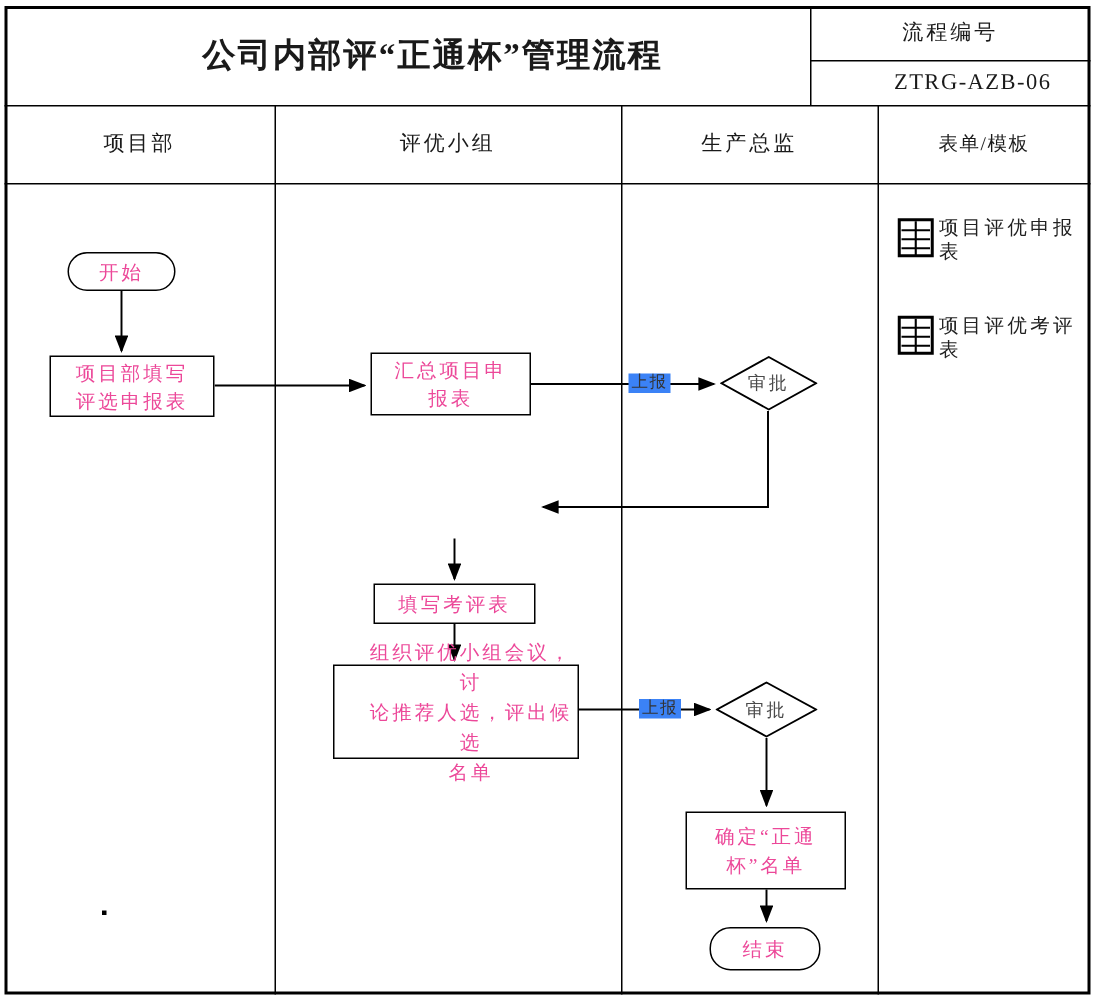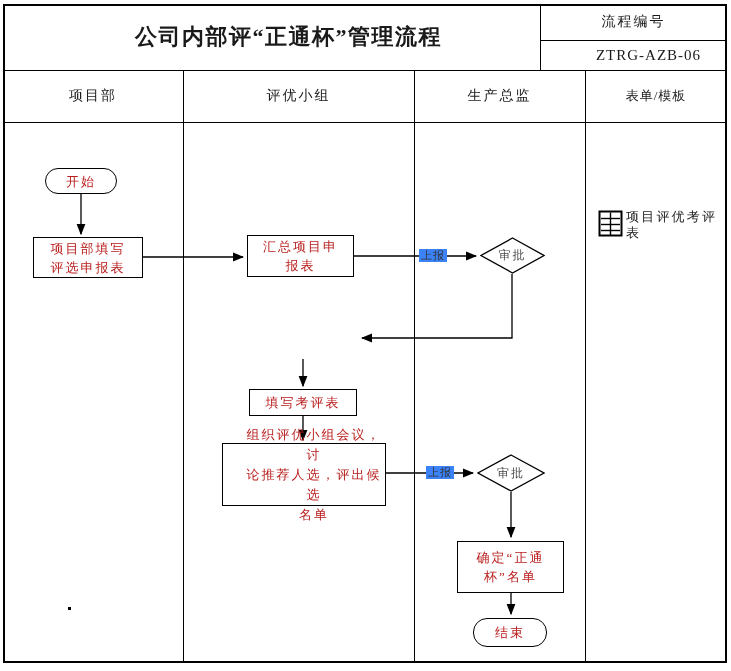--- a/index.html
+++ b/index.html
@@ -8,21 +8,21 @@
   .outer-border{position:absolute;left:3px;top:4px;width:724px;height:659px;border:2px solid #000;box-sizing:border-box;}
   .hline,.vline{position:absolute;background:#000;}
   .cell{position:absolute;display:flex;align-items:center;justify-content:center;text-align:center;}
   .title-cell{font-size:22px;font-weight:bold;letter-spacing:1.5px;padding-left:17px;}
   .code-label-cell{font-size:14px;letter-spacing:2px;}
   .code-value-cell{font-size:15px;letter-spacing:1px;}
   .lane-cell{font-size:14px;letter-spacing:2px;}
   .lane-cell.small{font-size:13px;letter-spacing:1px;}
   .node{position:absolute;border:1.5px solid #000;background:#fff;box-sizing:border-box;
         display:flex;align-items:center;justify-content:center;text-align:center;
-        white-space:pre-line;font-size:13px;line-height:19px;letter-spacing:2px;color:#b91c1c;}
+        white-space:pre-line;font-size:13px;line-height:19px;letter-spacing:2px;color:#ec4899;}
   .terminator{border-radius:14px;line-height:15px;}
   .meeting{line-height:20px;padding-left:20px;}
   .diamond{position:absolute;background:transparent;border:none;}
   .diamond svg{position:absolute;left:0;top:0;}
   .diamond .dlabel{position:absolute;left:0;top:0;right:0;bottom:0;display:flex;align-items:center;justify-content:center;
         font-size:12px;letter-spacing:2px;color:#4a4a4a;}
   .flow-label{position:absolute;background:#3b82f6;font-size:11px;letter-spacing:1px;color:#333;padding:0 2px;line-height:13px;}
   .connectors{position:absolute;left:0;top:0;width:731px;height:671px;pointer-events:none;}
   .form-item{position:absolute;width:127px;font-size:13px;letter-spacing:2.2px;line-height:16px;color:#222;}
   .doc-icon{float:left;margin:1px 3px 0 0;}
@@ -98,20 +98,30 @@
   </div>
 
   <div class="node" style="left:457px;top:541px;width:107px;height:52px;">确定“正通
 杯”名单</div>
 
   <div class="node terminator" style="left:473px;top:618px;width:74px;height:29px;">结束</div>
 
   <span class="flow-label" style="left:419px;top:249px;">上报</span>
   <span class="flow-label" style="left:426px;top:466px;">上报</span>
 
+  <div class="form-item" style="left:598px;top:144px;">
+    <svg class="doc-icon" width="25" height="27" viewBox="0 0 25 27">
+      <rect x="1.5" y="1.5" width="22" height="24" fill="#fff" stroke="#000" stroke-width="2"></rect>
+      <line x1="3" y1="8.5" x2="22" y2="8.5" stroke="#000" stroke-width="1.4"></line>
+      <line x1="3" y1="14.5" x2="22" y2="14.5" stroke="#000" stroke-width="1.4"></line>
+      <line x1="3" y1="20.5" x2="22" y2="20.5" stroke="#000" stroke-width="1.4"></line>
+      <line x1="12.5" y1="2.5" x2="12.5" y2="25" stroke="#000" stroke-width="1.4"></line>
+    </svg>
+    <span>项目评优申报表</span>
+  </div>
 
   <div class="form-item" style="left:598px;top:209px;">
     <svg class="doc-icon" width="25" height="27" viewBox="0 0 25 27">
       <rect x="1.5" y="1.5" width="22" height="24" fill="#fff" stroke="#000" stroke-width="2"></rect>
       <line x1="3" y1="8.5" x2="22" y2="8.5" stroke="#000" stroke-width="1.4"></line>
       <line x1="3" y1="14.5" x2="22" y2="14.5" stroke="#000" stroke-width="1.4"></line>
       <line x1="3" y1="20.5" x2="22" y2="20.5" stroke="#000" stroke-width="1.4"></line>
       <line x1="12.5" y1="2.5" x2="12.5" y2="25" stroke="#000" stroke-width="1.4"></line>
     </svg>
     <span>项目评优考评表</span>

